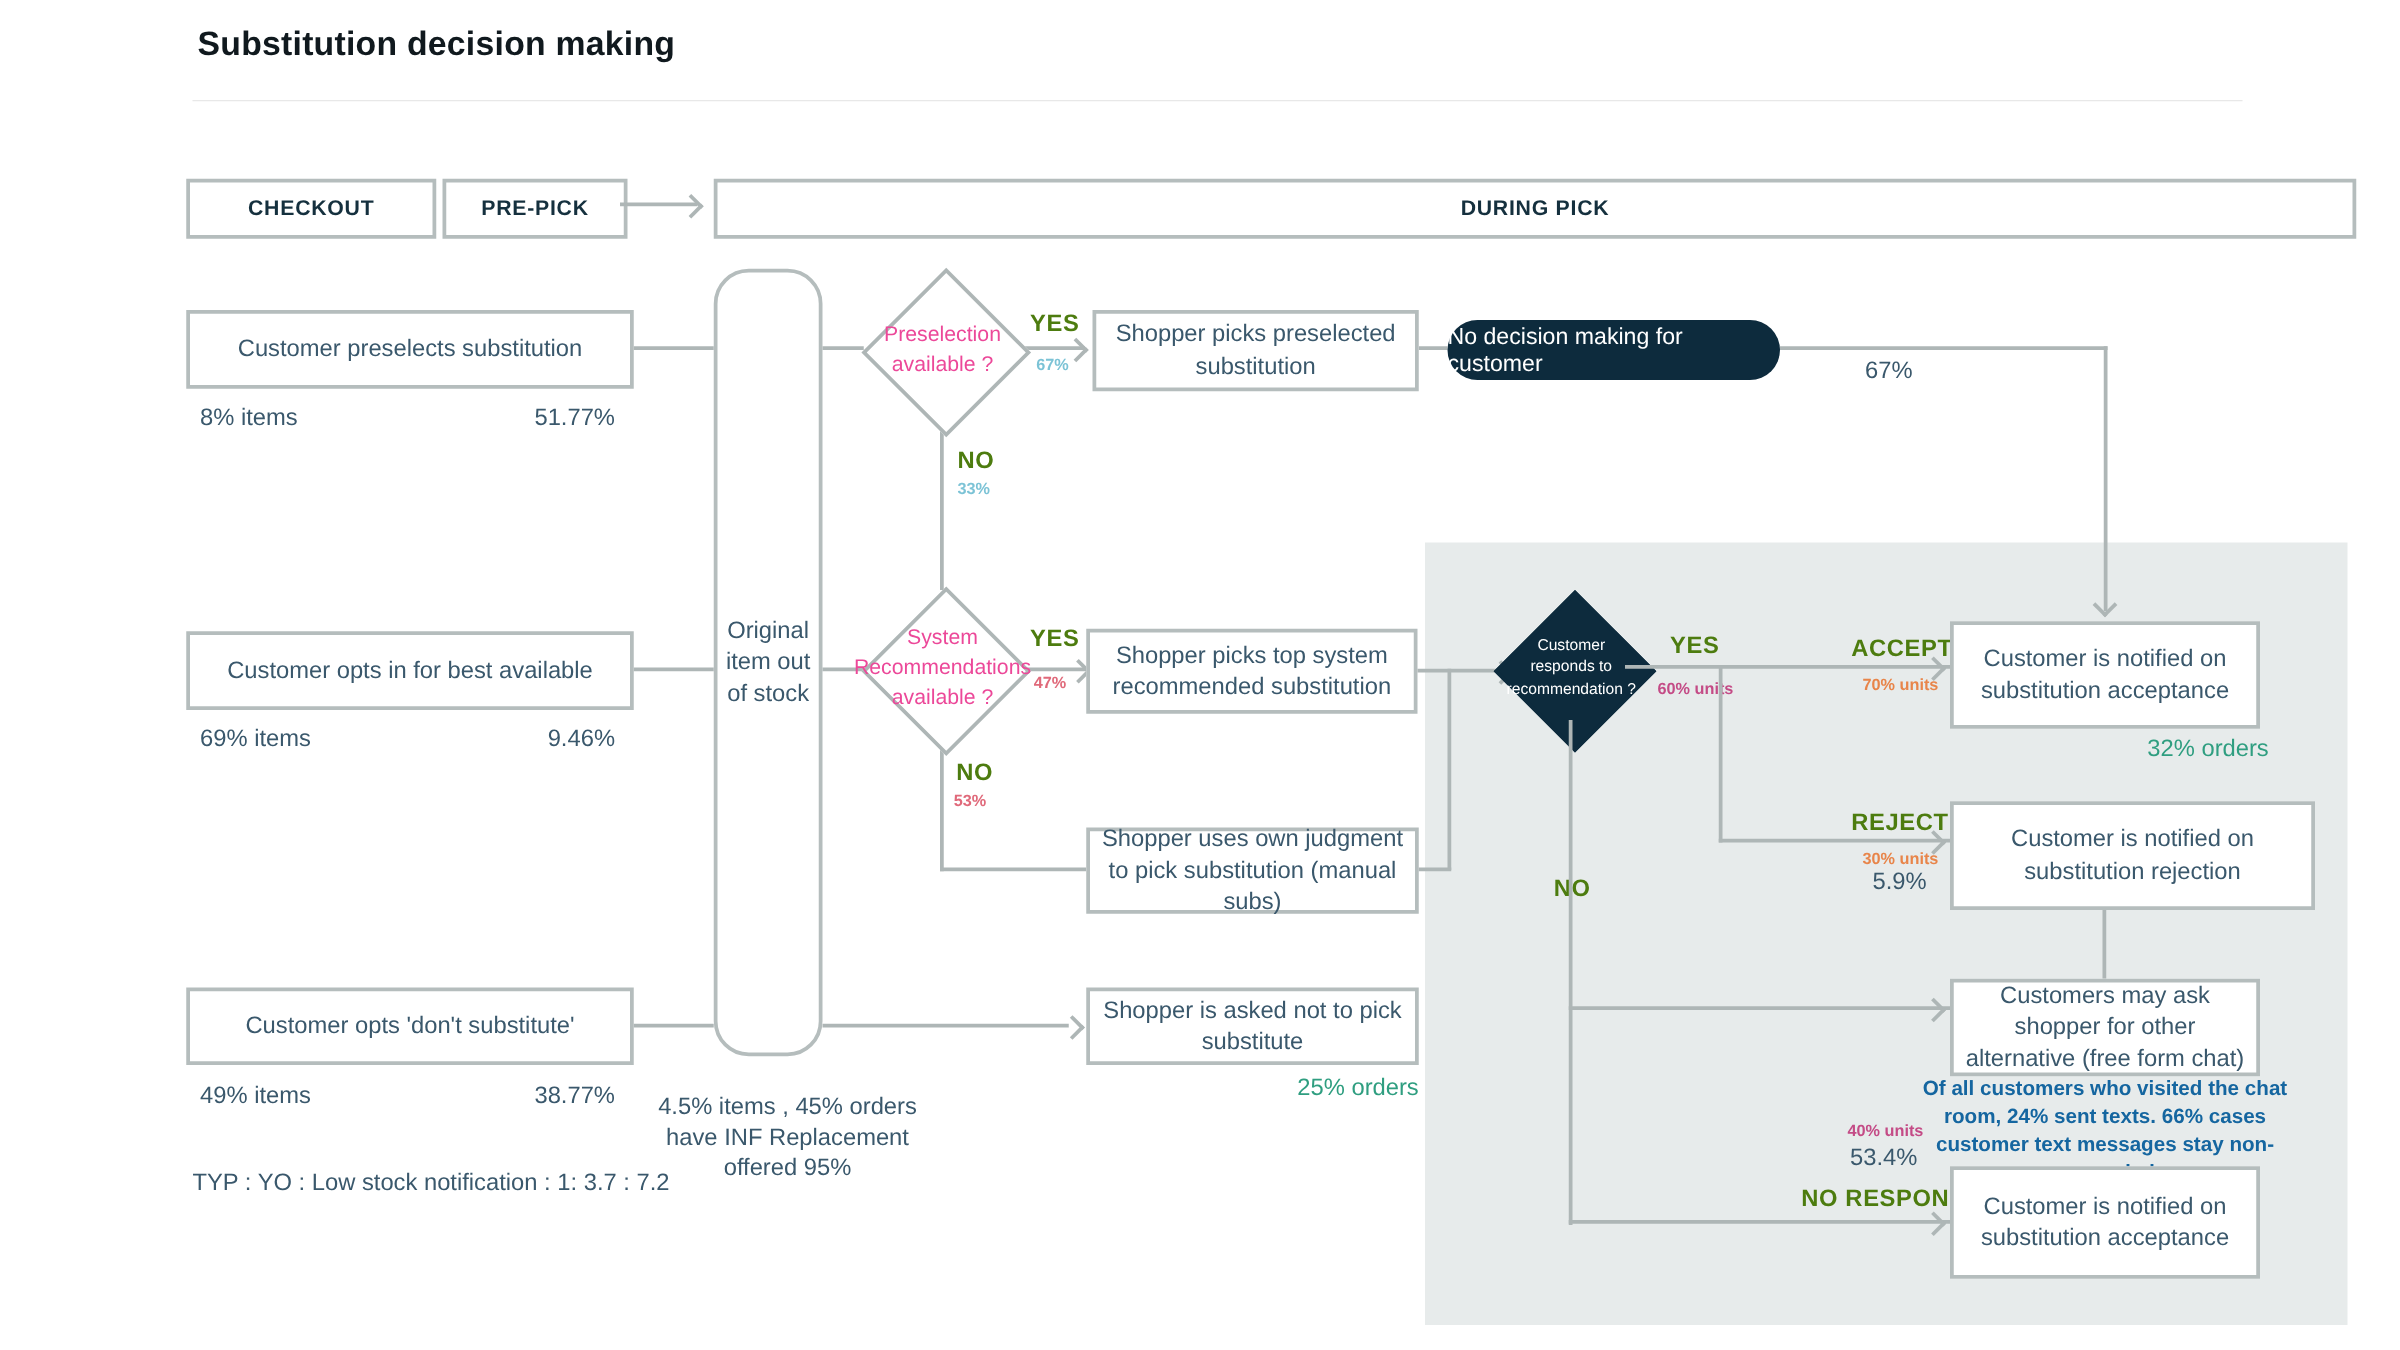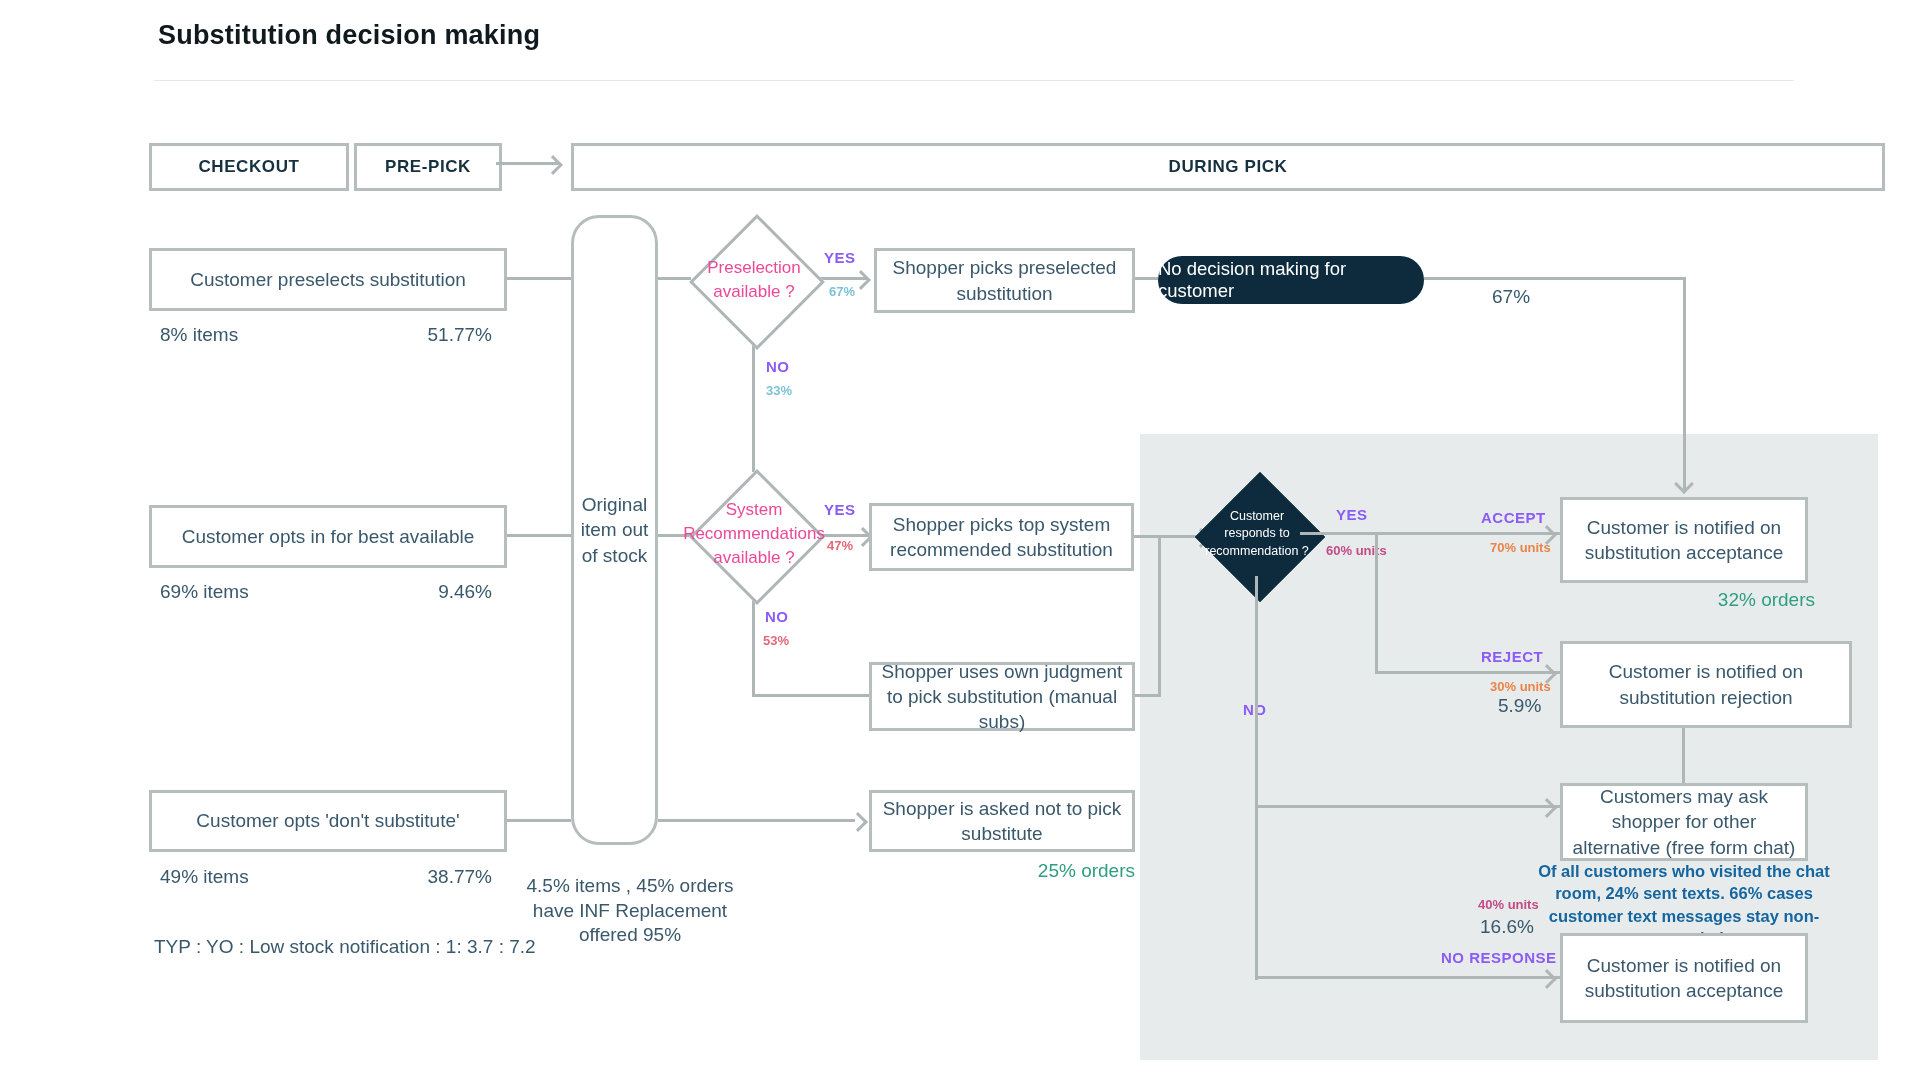--- a/index.html
+++ b/index.html
@@ -19,21 +19,21 @@
   .chev{position:absolute;width:11px;height:11px;border:solid #aeb6b6;border-width:3px 3px 0 0;}
   .chev.r{transform:rotate(45deg);}
   .chev.d{transform:rotate(135deg);}
   .diamond{position:absolute;transform:rotate(45deg);background:#fff;border:3px solid #aeb6b6;}
   .diamond.dark{background:#0d2b3d;border-color:#0d2b3d;}
   .dtext{position:absolute;display:flex;align-items:center;justify-content:center;text-align:center;
          font-size:17px;color:#ec4899;line-height:1.4;}
   .dtext.light{color:#fff;font-size:12.5px;}
   .lbl{position:absolute;font-size:19px;color:#3a586c;}
   .lbl.right{text-align:right;}
-  .lbl-b{position:absolute;font-size:15px;font-weight:bold;color:#8b5cf6;letter-spacing:.5px;}
+  .lbl-b{position:absolute;font-size:19px;font-weight:bold;color:#4d7c0f;letter-spacing:.5px;}
   .lbl-c{position:absolute;font-size:13px;font-weight:bold;}
   .cyan{color:#7cc3d6;}.salmon{color:#e0697a;}.magenta{color:#c44b86;}
   .orange{color:#e8854a;}.teal{color:#2f9e80;}
   .note{position:absolute;text-align:center;font-size:19px;color:#3a586c;line-height:1.3;}
   .bluenote{position:absolute;text-align:center;font-size:16.5px;font-weight:bold;color:#1566a0;line-height:1.35;}
 </style>
 </head>
 <body>
 
 <div id="stage">
@@ -136,19 +136,19 @@
   <div class="lbl" style="left:1498px;top:695px;">5.9%</div>
   <div class="box" style="left:1560px;top:641px;width:292px;height:87px;">Customer is notified on substitution rejection</div>
   <div class="vline" style="left:1682px;top:728px;height:55px;"></div>
 
   <div class="hline" style="left:1255px;top:805px;width:305px;"></div>
   <div class="chev r" style="left:1540px;top:801px;"></div>
   <div class="box" style="left:1560px;top:783px;width:248px;height:78px;">Customers may ask shopper for other alternative (free form chat)</div>
   <div class="bluenote" style="left:1528px;top:860px;width:312px;">Of all customers who visited the chat room, 24% sent texts. 66% cases customer text messages stay non-responded.</div>
 
   <div class="lbl-c magenta" style="left:1478px;top:897px;">40% units</div>
-  <div class="lbl" style="left:1480px;top:916px;">16.6%</div>
+  <div class="lbl" style="left:1480px;top:916px;">53.4%</div>
   <div class="lbl-b" style="left:1400px;top:949px;margin-left:41px;">NO RESPONSE</div>
   <div class="hline" style="left:1255px;top:976px;width:305px;"></div>
   <div class="chev r" style="left:1540px;top:972px;"></div>
   <div class="box" style="left:1560px;top:933px;width:248px;height:90px;">Customer is notified on substitution acceptance</div>
 
 </div>
 
 </body></html>

